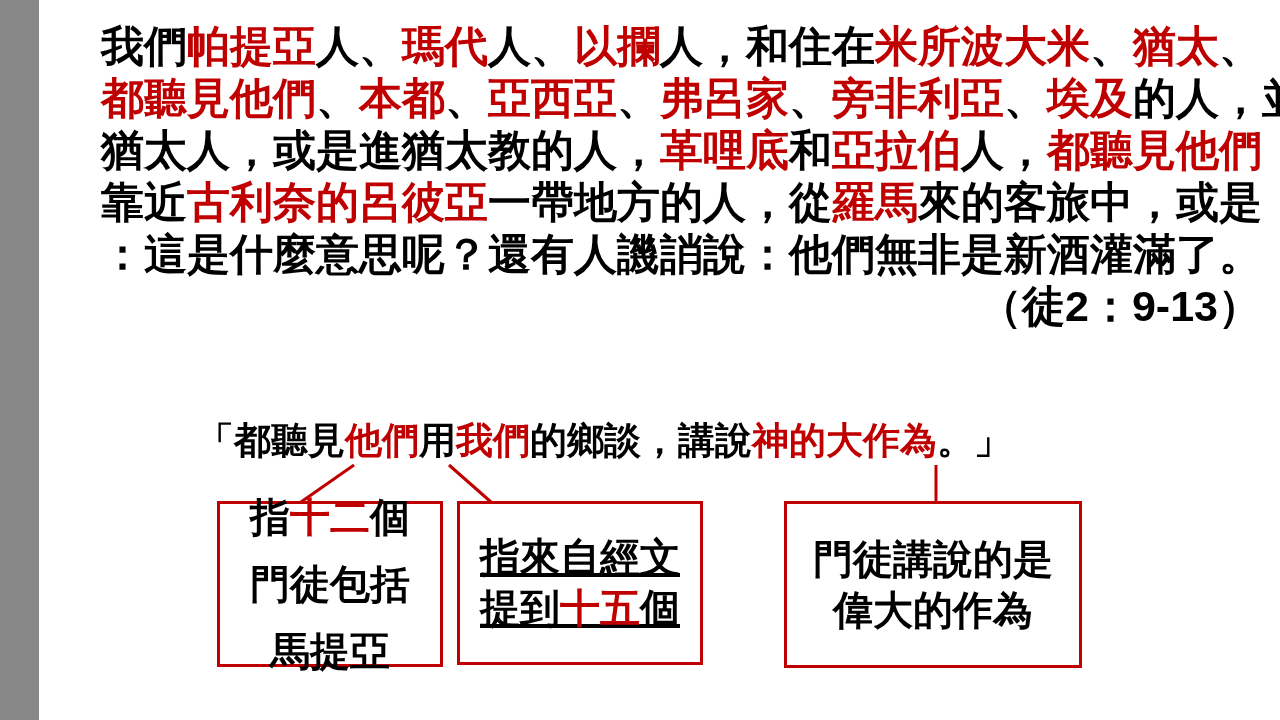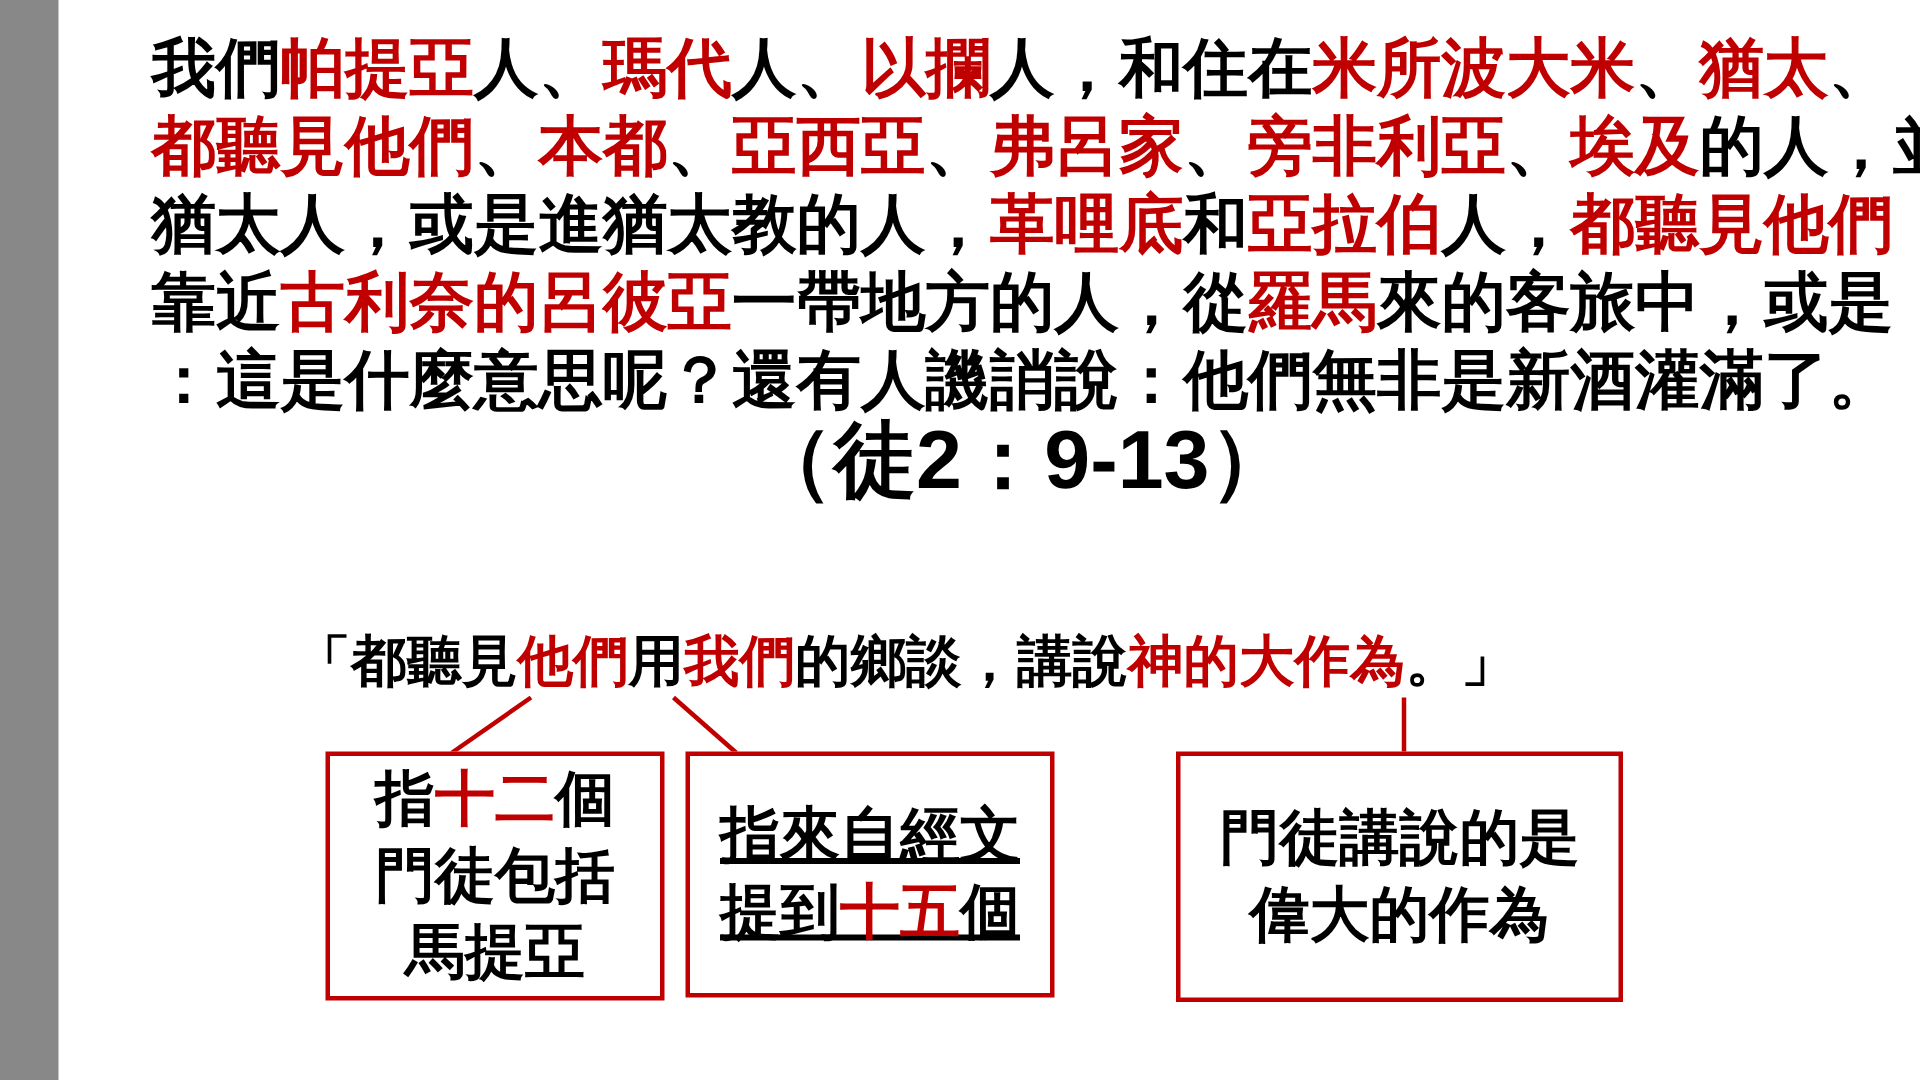--- a/index.html
+++ b/index.html
@@ -4,33 +4,33 @@
 <style>
   html,body { margin:0; padding:0; background:#888; }
   .slide {
     position:relative; width:1280px; height:720px;
     background:#ffffff; overflow:hidden;
     font-family:"Liberation Sans", sans-serif;
     font-weight:bold; color:#000000;margin-left:39px;
   }
   .paragraph { position:absolute; left:62px; top:20px; width:1170px; }
   .para-line { font-size:43px; line-height:52px; white-space:nowrap; }
-  .reference { font-size:55px; line-height:52px; text-align:center; width:1160px; }
+  .reference { font-size:43px; line-height:52px; text-align:right; width:1160px; }
   .quote { position:absolute; left:158px; top:416px; font-size:37px; line-height:50px; white-space:nowrap; }
   .red   { color:#C00000; }
   .black { color:#000000; }
   .connectors { position:absolute; left:0; top:0; width:1280px; height:720px; pointer-events:none; }
   .connectors line { stroke:#C00000; stroke-width:3; }
   .callout {
     position:absolute; box-sizing:border-box;
     border:3px solid #C00000; background:#ffffff;
     display:flex; flex-direction:column; justify-content:center;
     text-align:center; font-size:40px; line-height:51px;
   }
-  .callout-1 { left:178px; top:501px; width:226px; height:166px; }
+  .callout-1 { left:178px; top:501px; width:226px; height:166px;gap:16px; }
   .callout-2 { left:418px; top:501px; width:246px; height:164px;text-decoration:underline; }
   .callout-3 { left:745px; top:501px; width:298px; height:167px; }
 </style>
 </head>
 <body>
 
 <div class="slide">
 
   <div class="paragraph">
     <div class="para-line"><span class="black">我們</span><span class="red">帕提亞</span><span class="black">人、</span><span class="red">瑪代</span><span class="black">人、</span><span class="red">以攔</span><span class="black">人，和住在</span><span class="red">米所波大米</span><span class="black">、</span><span class="red">猶太</span><span class="black">、</span></div>

